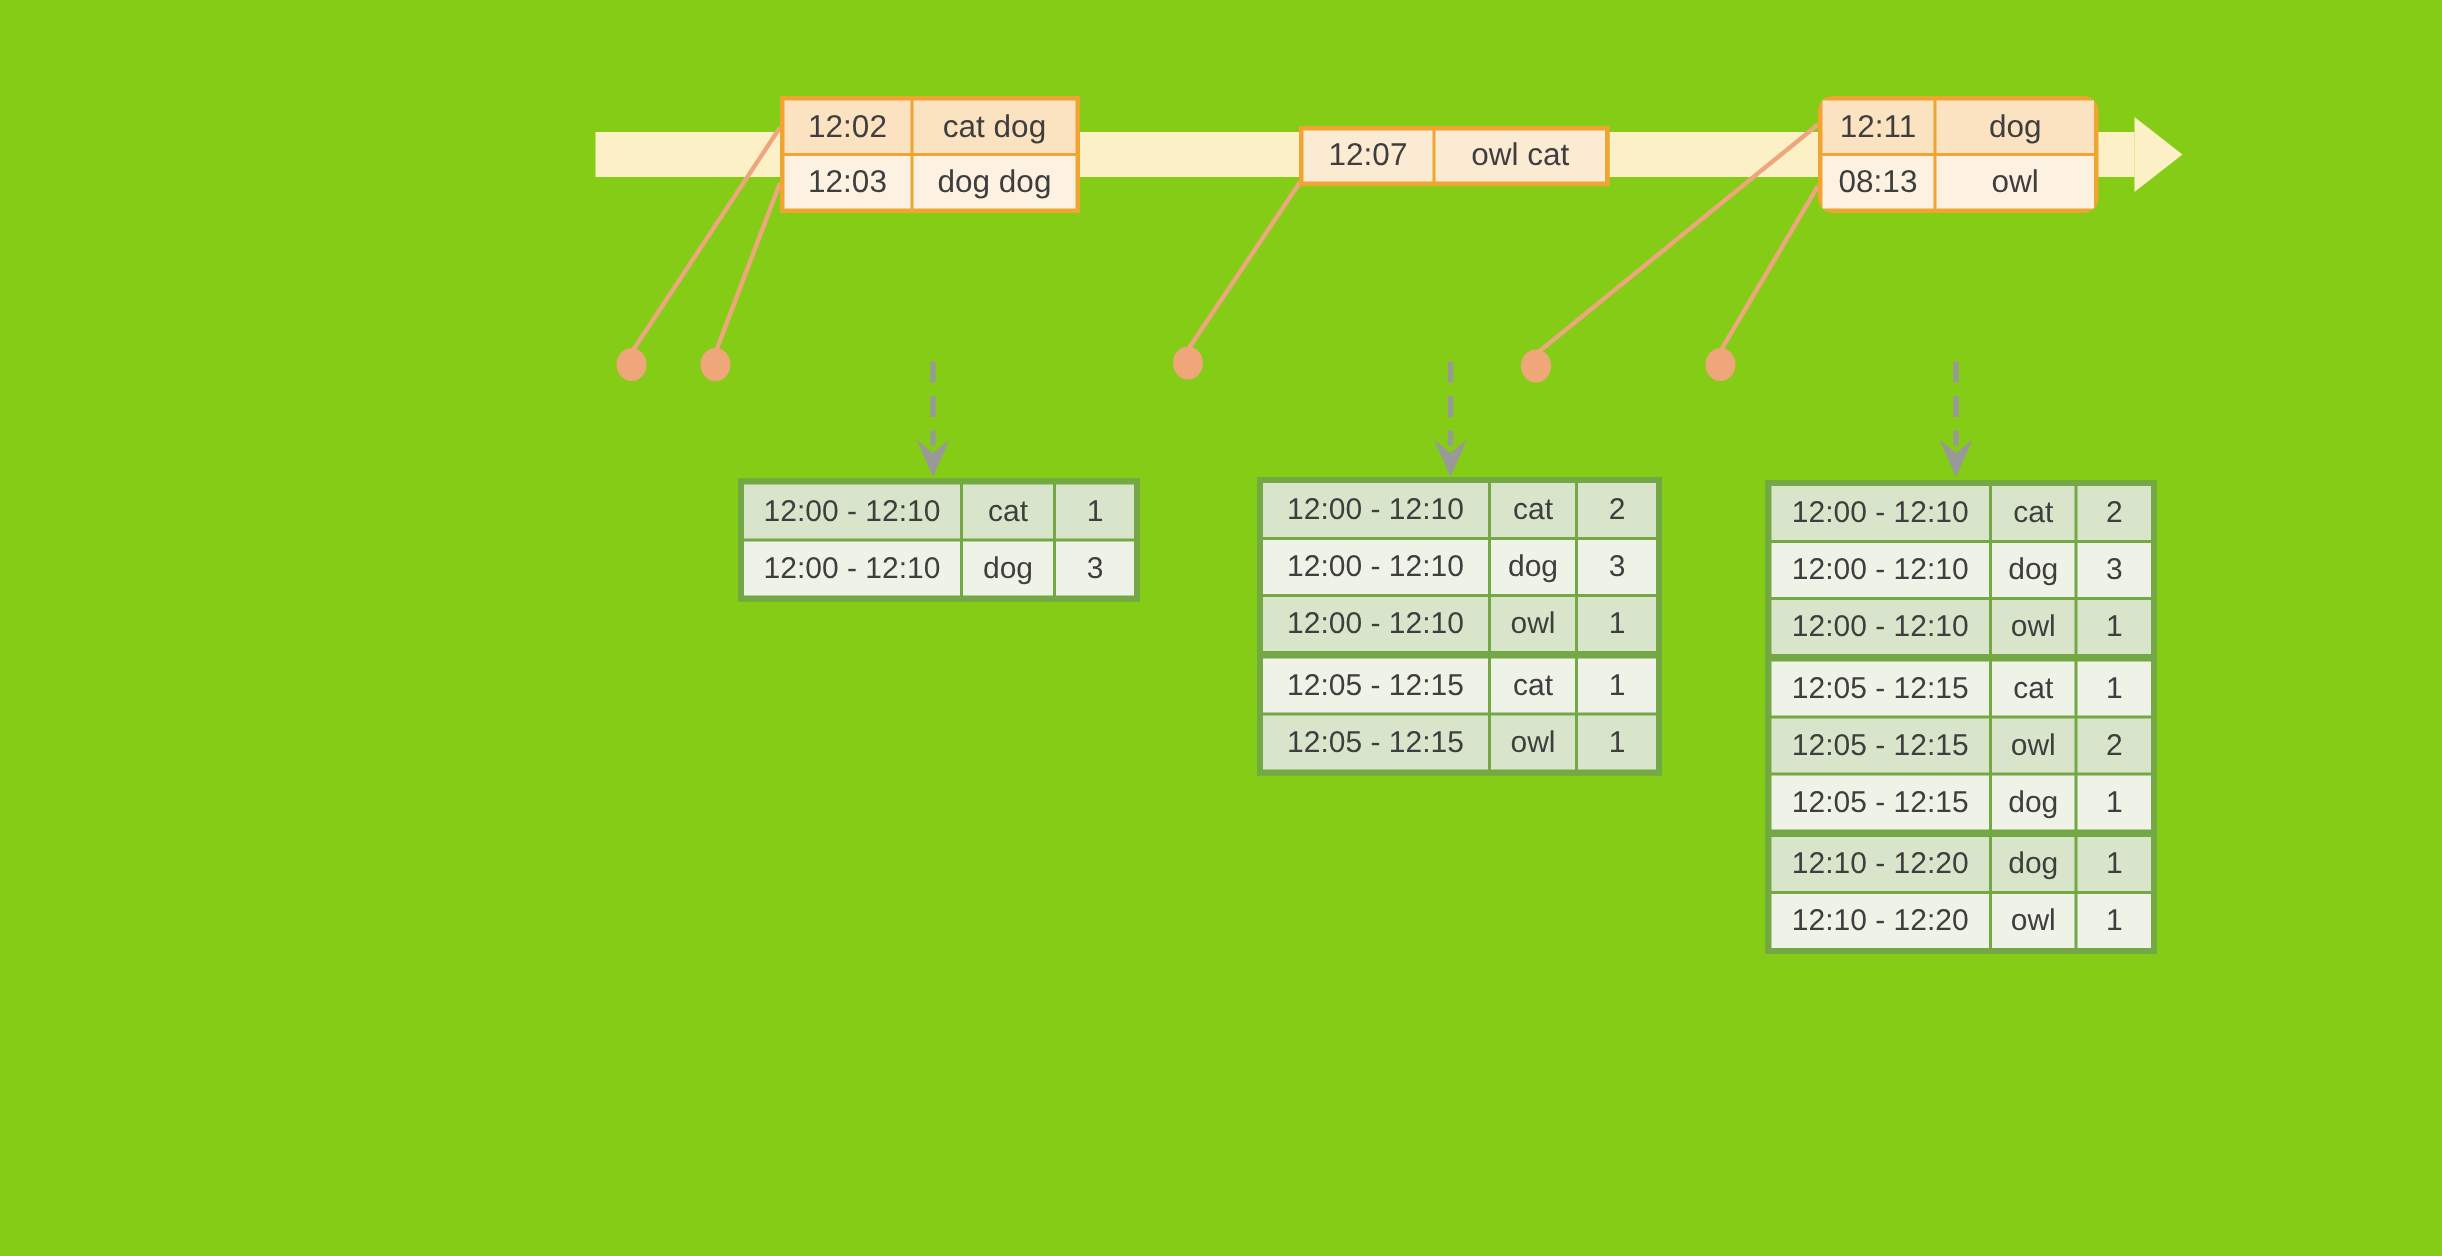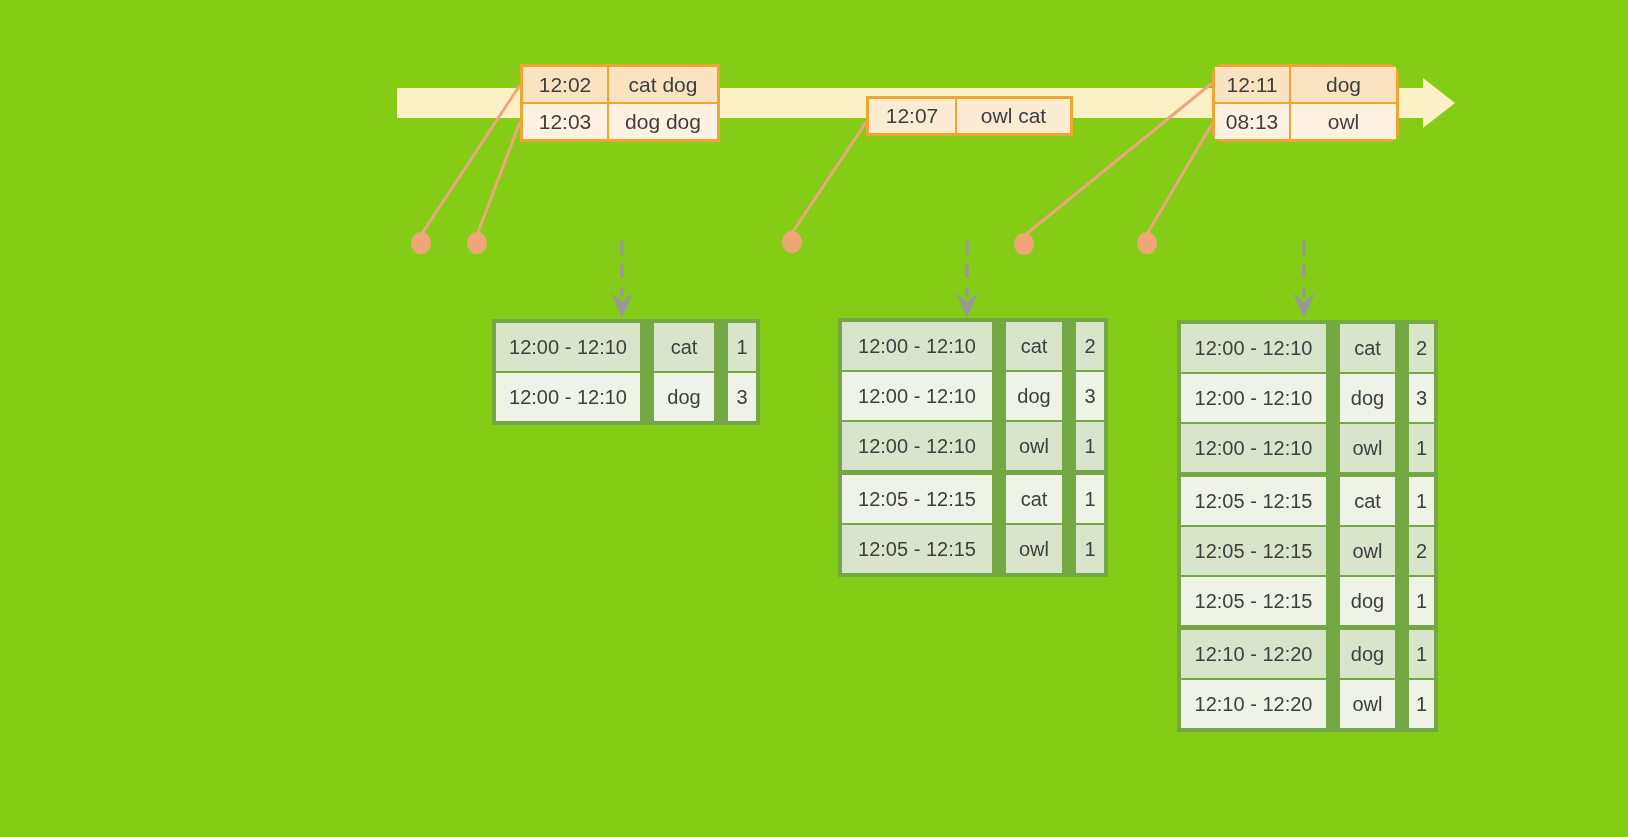--- a/index.html
+++ b/index.html
@@ -17,21 +17,21 @@
   .etable .cell{display:flex;align-items:center;justify-content:center;font-size:21px;}
   .etable .c1{width:var(--c1,84px);}
   .etable .c2{flex:1;}
   .etable .row:nth-child(odd) .cell{background:#FBE2C0;}
   .etable .row:nth-child(even) .cell{background:#FDF2E2;}
   .etable.single .row .cell{background:#FCEBD3;}
 
   
   .gtable{position:absolute;z-index:3;background:#74A844;border:4px solid #74A844;
           display:flex;flex-direction:column;gap:2px;}
-  .gtable .row{display:flex;gap:14px;height:48px;}
+  .gtable .row{display:flex;gap:2px;height:36px;}
   .gtable .row.group-start{margin-top:3px;}
   .gtable .cell{display:flex;align-items:center;justify-content:center;font-size:20px;}
   .gtable .c1{width:var(--g1,145px);}
   .gtable .c2{width:var(--g2,56px);}
   .gtable .c3{flex:1;}
   .gtable .row:nth-child(odd) .cell{background:#D9E5CA;}
   .gtable .row:nth-child(even) .cell{background:#EEF2E7;}
 </style>
 </head>
 <body>
@@ -68,21 +68,21 @@
   <div class="row">
       <div class="cell c1">12:02</div>
       <div class="cell c2">cat dog</div>
     </div>
       <div class="row">
       <div class="cell c1">12:03</div>
       <div class="cell c2">dog dog</div>
     </div>
     </div>
 
-  <div class="etable single" style="left:866px;top:96px;width:201px;--c1:86px;--rh:34px;">
+  <div class="etable single" style="left:866px;top:84px;width:201px;--c1:86px;--rh:34px;">
 
   <div class="row">
       <div class="cell c1">12:07</div>
       <div class="cell c2">owl cat</div>
     </div>
     </div>
 
   <div class="etable" style="left:1212px;top:64px;width:181px;border-radius:10px;--c1:74px;">
 
   <div class="row">

